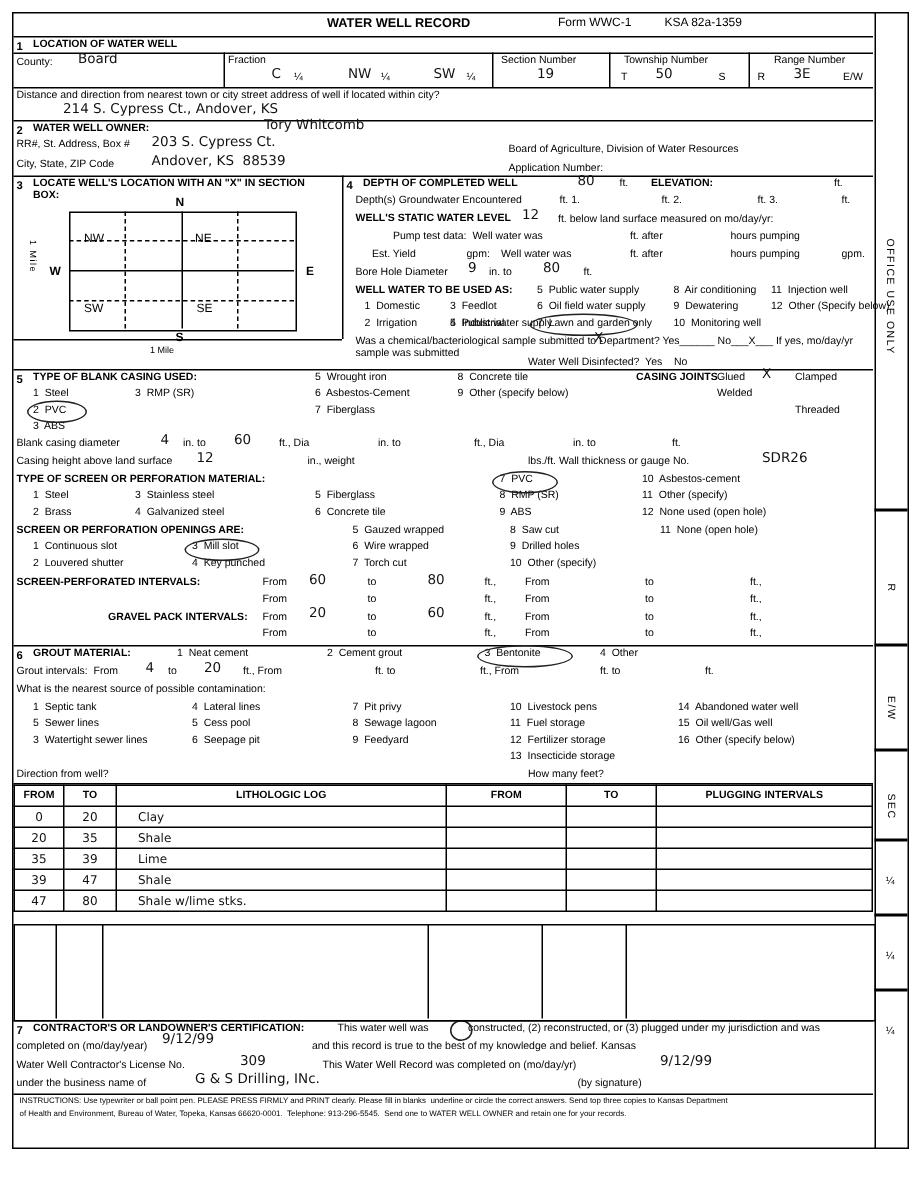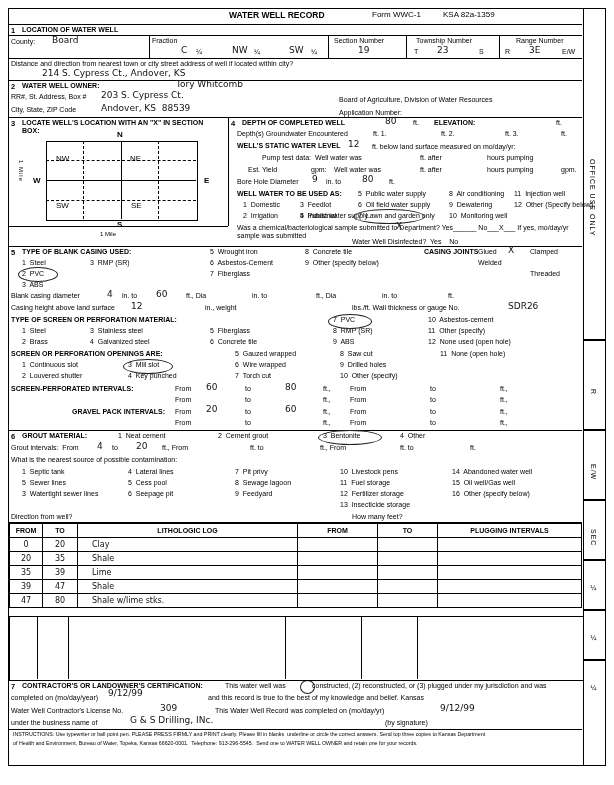--- a/index.html
+++ b/index.html
@@ -21,21 +21,21 @@
   table.lith{position:absolute;border-collapse:collapse;font-size:7px;}
   table.lith td,table.lith th{border:1px solid #000;padding:0 2px;font-size:7px;height:13px;}
   .secbox{position:absolute;border:1px solid #000;}
   .dash{position:absolute;border-top:1px dashed #000;}
 </style>
 </head>
 <body>
 
 <div class="page">
 
-  <div class="hdr" style="left:229px;top:10px;">WATER WELL RECORD</div>
+  <div class="hdr" style="left:218px;top:10px;">WATER WELL RECORD</div>
   <div class="t" style="left:372px;top:11px;font-size:8px;">Form WWC-1</div>
   <div class="t" style="left:443px;top:11px;font-size:8px;">KSA 82a-1359</div>
 
   <div class="frame"></div>
 
   <div class="side">
     <div class="vert" style="position:absolute;left:6px;top:150px;">OFFICE USE ONLY</div>
     <div class="sidecell" style="top:330px;height:0;border-top:1px solid #000;"></div>
     <div class="vert" style="position:absolute;left:7px;top:380px;">R</div>
     <div class="sidecell" style="top:420px;height:0;border-top:1px solid #000;"></div>
@@ -63,21 +63,21 @@
   <div class="t" style="left:254px;top:48px;">¼</div>
   <div class="hand" style="left:289px;top:45px;">SW</div>
   <div class="t" style="left:311px;top:48px;">¼</div>
   <div class="vl" style="left:149px;top:35px;height:23px;"></div>
   <div class="vl" style="left:328px;top:35px;height:23px;"></div>
   <div class="t" style="left:334px;top:37px;">Section Number</div>
   <div class="hand" style="left:358px;top:45px;">19</div>
   <div class="vl" style="left:406px;top:35px;height:23px;"></div>
   <div class="t" style="left:416px;top:37px;">Township Number</div>
   <div class="t" style="left:414px;top:48px;">T</div>
-  <div class="hand" style="left:437px;top:45px;">23</div>
+  <div class="hand" style="left:437px;top:45px;">50</div>
   <div class="t" style="left:479px;top:48px;">S</div>
   <div class="vl" style="left:499px;top:35px;height:23px;"></div>
   <div class="t" style="left:516px;top:37px;">Range Number</div>
   <div class="t" style="left:505px;top:48px;">R</div>
   <div class="hand" style="left:529px;top:45px;">3E</div>
   <div class="t" style="left:562px;top:48px;">E/W</div>
   <div class="hl" style="left:9px;top:58px;width:573px;"></div>
   <div class="t" style="left:11px;top:60px;">Distance and direction from nearest town or city street address of well if located within city?</div>
   <div class="hand" style="left:42px;top:68px;">214 S. Cypress Ct., Andover, KS</div>
   <div class="hl" style="left:9px;top:80px;width:573px;"></div>

